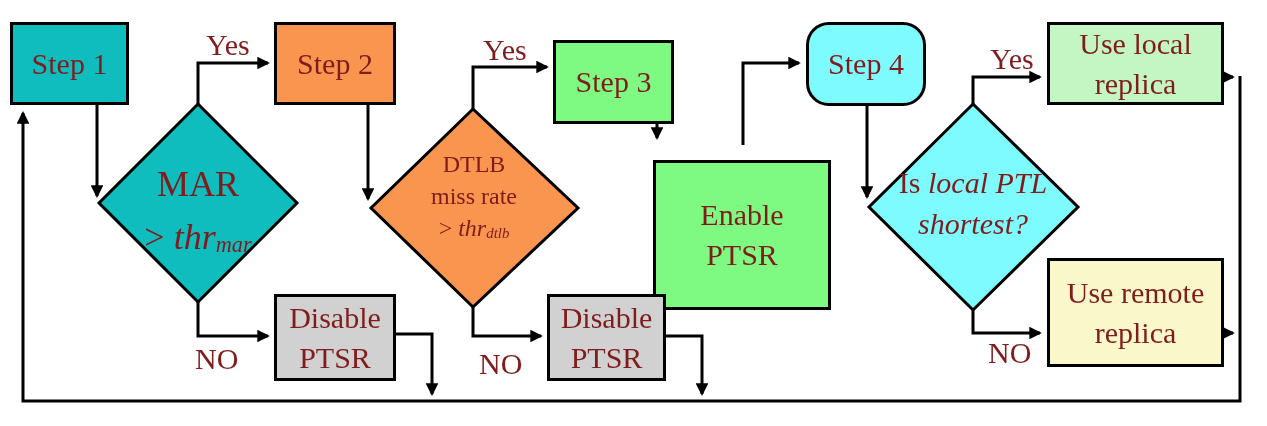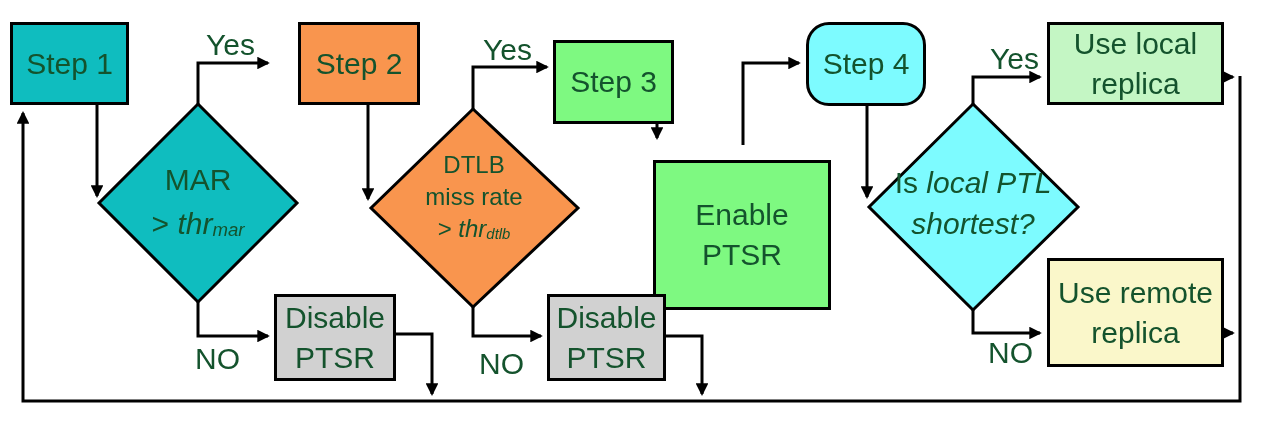--- a/index.html
+++ b/index.html
@@ -1,21 +1,21 @@
 <!DOCTYPE html>
 <html><head>
 <meta charset="utf-8">
 <style>
   html,body{margin:0;padding:0;background:#ffffff;}
   .stage{
     position:relative;
     width:1267px;height:426px;
     background:#ffffff;
-    font-family:Liberation Sans, sans-serif;
-    color:#14532d;
+    font-family:Liberation Serif, serif;
+    color:#7f1d1d;
     overflow:hidden;
   }
   .stage svg.connectors{position:absolute;left:0;top:0;width:1267px;height:426px;}
   .node{
     position:absolute;
     box-sizing:border-box;
     border:3px solid #000;
     display:flex;
     flex-direction:column;
     align-items:center;
@@ -92,21 +92,21 @@
       <path marker-end="url(#ah)" d="M666,336 L702,336 L702,394"></path>
       <path marker-end="url(#ah)" d="M1224,77 L1233,77"></path>
       <path marker-end="url(#ah)" d="M1224,333 L1233,333"></path>
       <path marker-end="url(#ah)" d="M1240,76 L1240,401 L23,401 L23,113"></path>
     </g>
   </svg>
 
   <div class="node n-step1" style="background-color: rgb(15, 189, 191);">
     <span>Step 1</span>
   </div>
-  <div class="node n-step2" style="background-color: rgb(249, 149, 78); margin-left: 24px;">
+  <div class="node n-step2" style="background-color: rgb(249, 149, 78);">
     <span>Step 2</span>
   </div>
   <div class="node n-step3" style="background-color: rgb(126, 249, 129);">
     <span>Step 3</span>
   </div>
   <div class="node n-step4" style="background-color: rgb(125, 251, 255); border-radius: 23px;">
     <span>Step 4</span>
   </div>
 
   <div class="node n-enable" style="background-color: rgb(126, 249, 129);">
@@ -125,21 +125,21 @@
 
   <div class="node n-uselocal" style="background-color: rgb(196, 246, 196);">
     <span>Use local</span>
     <span>replica</span>
   </div>
   <div class="node n-useremote" style="background-color: rgb(250, 247, 202);">
     <span>Use remote</span>
     <span>replica</span>
   </div>
 
-  <div class="dlabel l-mar" style="font-size:30px;">
+  <div class="dlabel l-mar" style="font-size:36px;">
     <div>MAR</div>
     <div><span>&gt; </span><span class="it">thr</span><span class="sub">mar</span></div>
   </div>
 
   <div class="dlabel l-dtlb">
     <div>DTLB</div>
     <div>miss rate</div>
     <div><span>&gt; </span><span class="it">thr</span><span class="sub">dtlb</span></div>
   </div>
 

